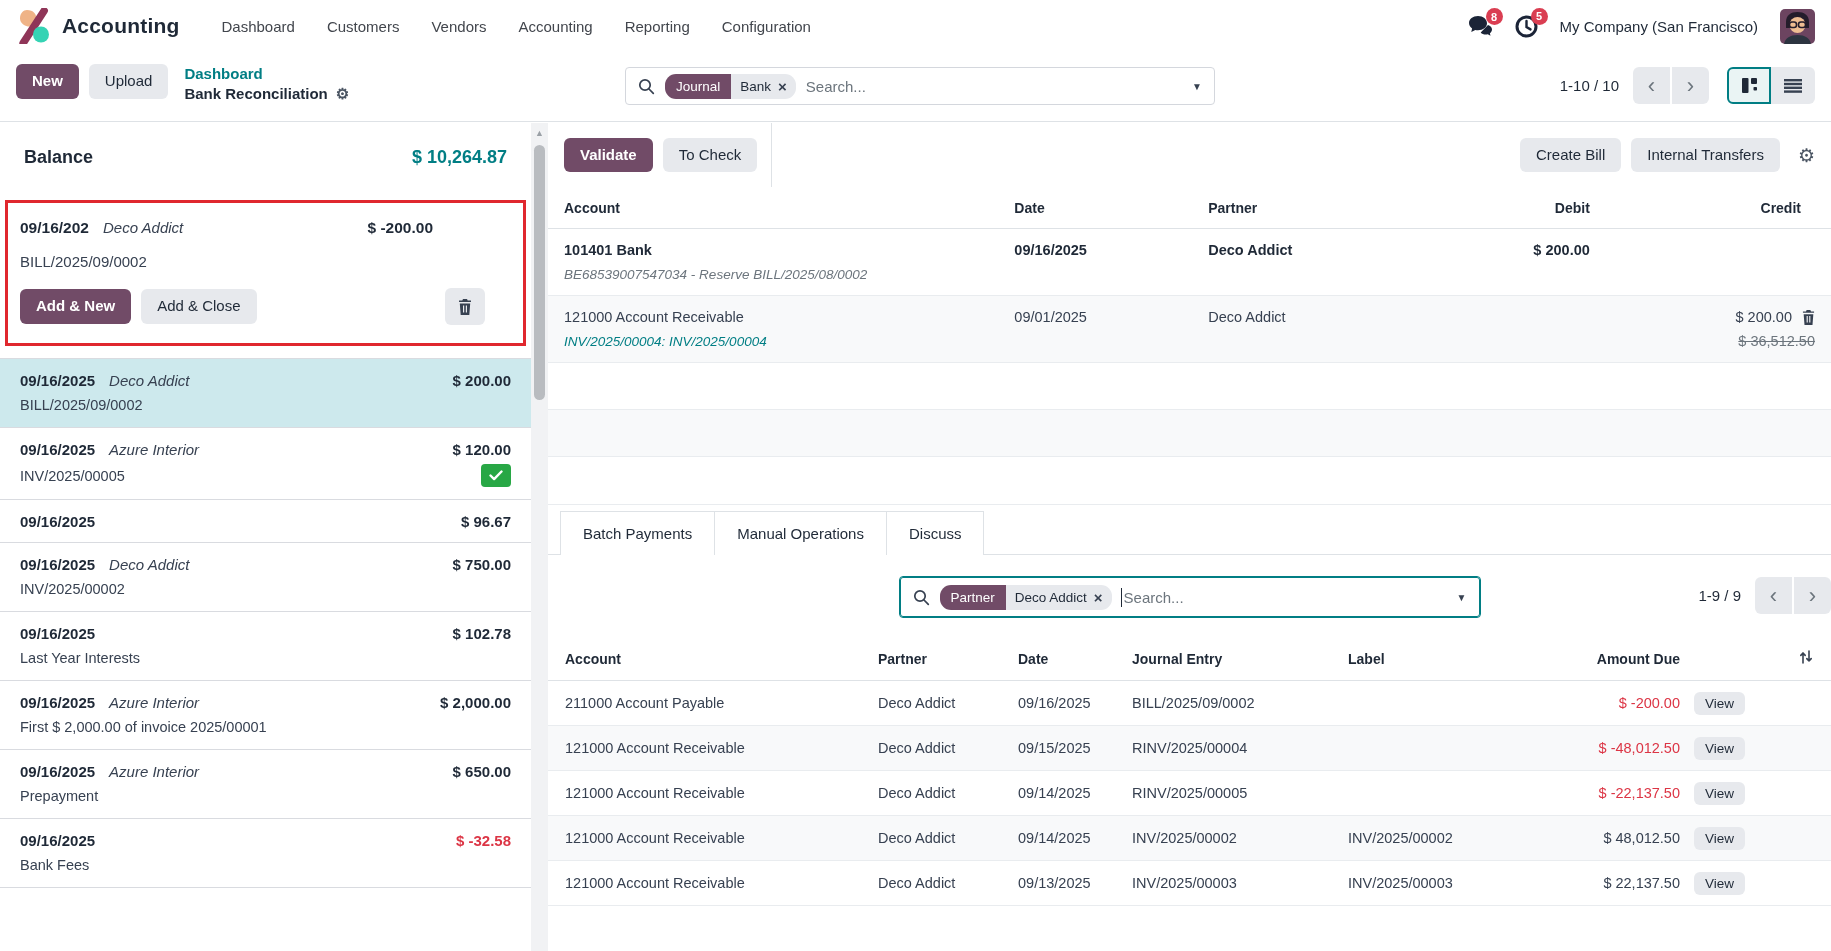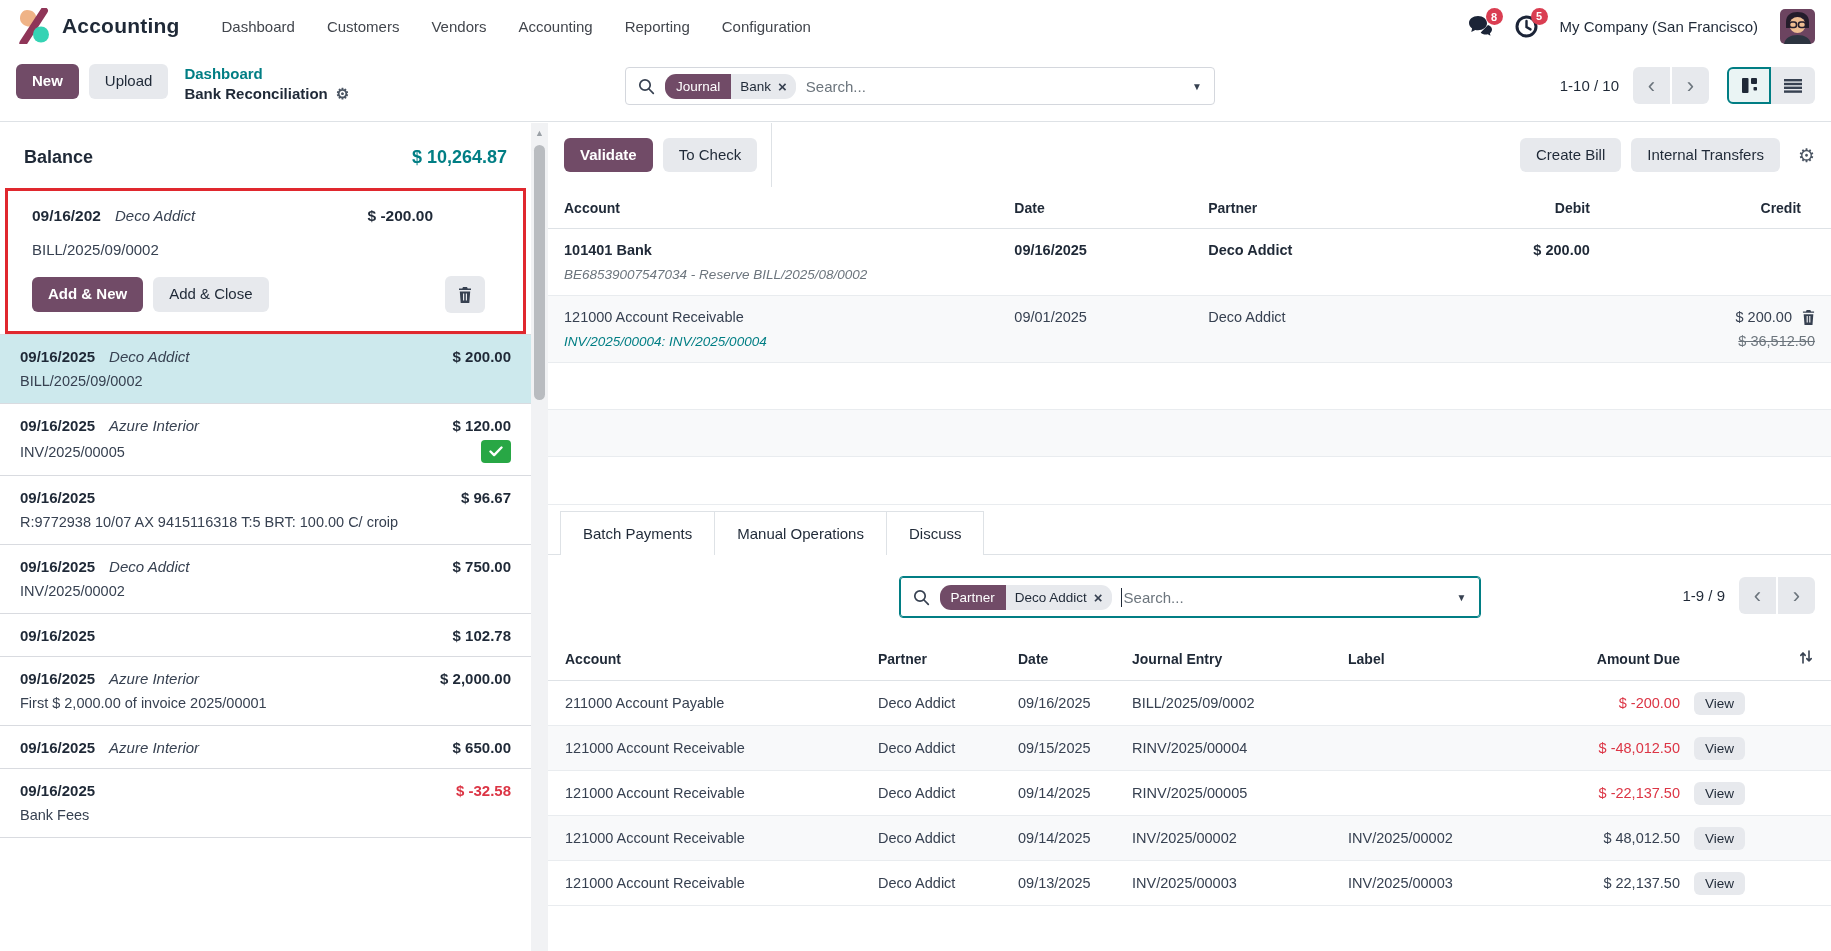--- a/index.html
+++ b/index.html
@@ -47,21 +47,21 @@
   .pager-btn.first{border-top-right-radius:0;border-bottom-right-radius:0;}
   .view-switch{display:flex;margin-left:18px;}
   .view-btn{width:44px;height:37px;border:none;background:#e7e9ed;display:flex;align-items:center;justify-content:center;cursor:pointer;border-radius:6px;}
   .view-btn.kanban{background:#eaf4f4;border:2px solid #017e84;border-radius:6px 0 0 6px;box-sizing:border-box;}
   .view-btn.list{border-radius:0 6px 6px 0;}
   
   .left-pane{position:absolute;top:123px;left:0;width:531px;bottom:0;overflow:hidden;background:#fff;}
   .balance-row{display:flex;justify-content:space-between;align-items:center;padding:24px 24px 20px 24px;}
   .balance-label{font-size:18px;font-weight:700;color:#1f2937;}
   .balance-value{font-size:18px;font-weight:700;color:#017e84;}
-  .edit-card{border:3px solid #e0282e;margin:0 5px;padding:16px 20px 18px 24px;box-sizing:border-box;background:#fff;}
+  .edit-card{border:3px solid #e0282e;margin:12px 5px;padding:16px 20px 18px 12px;box-sizing:border-box;background:#fff;}
   .ec-line1{display:flex;align-items:baseline;}
   .ec-date{font-size:15.5px;font-weight:700;color:#1f2937;}
   .ec-partner{font-style:italic;color:#374151;font-size:15px;margin-left:14px;}
   .ec-amount{margin-left:auto;font-size:15.5px;font-weight:700;color:#1f2937;padding-right:70px;}
   .ec-label{margin-top:16px;font-size:15px;color:#374151;}
   .ec-buttons{margin-top:18px;display:flex;align-items:center;gap:10px;}
   .icon-btn{background:#e7e9ed;border:none;border-radius:6px;width:40px;height:37px;display:flex;align-items:center;justify-content:center;cursor:pointer;color:#374151;}
   .ec-trash{margin-left:auto;margin-right:18px;}
   .st-list{border-top:1px solid #d9dbe0;}
   .st-line{position:relative;padding:13px 20px 12px 20px;border-bottom:1px solid #d9dbe0;cursor:pointer;background:#fff;}
@@ -105,21 +105,21 @@
   .tabs-bar{display:flex;align-items:flex-end;padding-left:12px;border-bottom:1px solid #dee2e6;margin-top:0;height:50px;box-sizing:border-box;}
   .tab{padding:13px 22px;font-size:15px;color:#1f2937;background:#fff;border:1px solid #dee2e6;border-bottom:none;cursor:pointer;margin-bottom:-1px;}
   .tab + .tab{border-left:none;}
   .tab.active{border-top:3px solid #714B67;font-weight:400;border-bottom:1px solid #fff;}
   
   .match-search-row{position:relative;display:flex;justify-content:center;padding:22px 0 20px 0;}
   .match-search{width:580px;height:40px;border:1px solid #017e84;outline:1px solid #017e84;border-radius:3px;background:#fff;
     display:flex;align-items:center;padding:0 0 0 12px;box-sizing:border-box;}
   .caret-bar{width:1px;height:19px;background:#1f2937;margin-left:9px;}
   .match-search .search-placeholder{margin-left:2px;}
-  .match-pager{position:absolute;right:16px;top:22px;display:flex;align-items:center;}
+  .match-pager{position:absolute;right:0;top:22px;display:flex;align-items:center;}
   
   .mtable-header,.mtable-row{display:grid;grid-template-columns:313px 140px 114px 216px 196px 136px 88px 1fr;padding:0 17px;box-sizing:border-box;align-items:center;}
   .mtable-header{height:44px;border-bottom:1px solid #dee2e6;}
   .mth{font-size:14px;font-weight:700;color:#1f2937;}
   .mth.num{text-align:right;}
   .mth.icon-cell{text-align:right;}
   .mtable-row{height:45px;border-bottom:1px solid #e9ecef;cursor:pointer;}
   .mtable-row:nth-child(even){background:#f8f9fa;}
   .mcell{font-size:14.5px;color:#374151;white-space:nowrap;overflow:hidden;}
   .m-amount{text-align:right;color:#374151;}
@@ -297,63 +297,67 @@
       </span>
     </div>
   </div>
 
   <div class="st-line">
     <div class="st-l1">
       <span class="st-date">09/16/2025</span>
       <span class="st-partner"></span>
       <span class="st-amount">$ 96.67</span>
     </div>
-    <div class="st-l2">
-      <span class="st-label">R:9772938 10/07 AX 9415116318 T:5 BRT: 100.00 C/ croip</span>
-
-    </div>
   </div>
 
   <div class="st-line">
     <div class="st-l1">
       <span class="st-date">09/16/2025</span>
       <span class="st-partner">Deco Addict</span>
       <span class="st-amount">$ 750.00</span>
     </div>
     <div class="st-l2">
       <span class="st-label">INV/2025/00002</span>
 
     </div>
   </div>
 
   <div class="st-line">
     <div class="st-l1">
       <span class="st-date">09/16/2025</span>
       <span class="st-partner"></span>
       <span class="st-amount">$ 102.78</span>
     </div>
+    <div class="st-l2">
+      <span class="st-label">Last Year Interests</span>
+
+    </div>
   </div>
 
   <div class="st-line">
     <div class="st-l1">
       <span class="st-date">09/16/2025</span>
       <span class="st-partner">Azure Interior</span>
       <span class="st-amount">$ 2,000.00</span>
     </div>
     <div class="st-l2">
       <span class="st-label">First $ 2,000.00 of invoice 2025/00001</span>
 
     </div>
   </div>
 
   <div class="st-line">
     <div class="st-l1">
       <span class="st-date">09/16/2025</span>
       <span class="st-partner">Azure Interior</span>
       <span class="st-amount">$ 650.00</span>
+    </div>
+    <div class="st-l2">
+      <span class="st-label">Prepayment</span>
+
     </div>
   </div>
 
   <div class="st-line neg">
     <div class="st-l1">
       <span class="st-date">09/16/2025</span>
       <span class="st-partner"></span>
       <span class="st-amount">$ -32.58</span>
     </div>
     <div class="st-l2">

